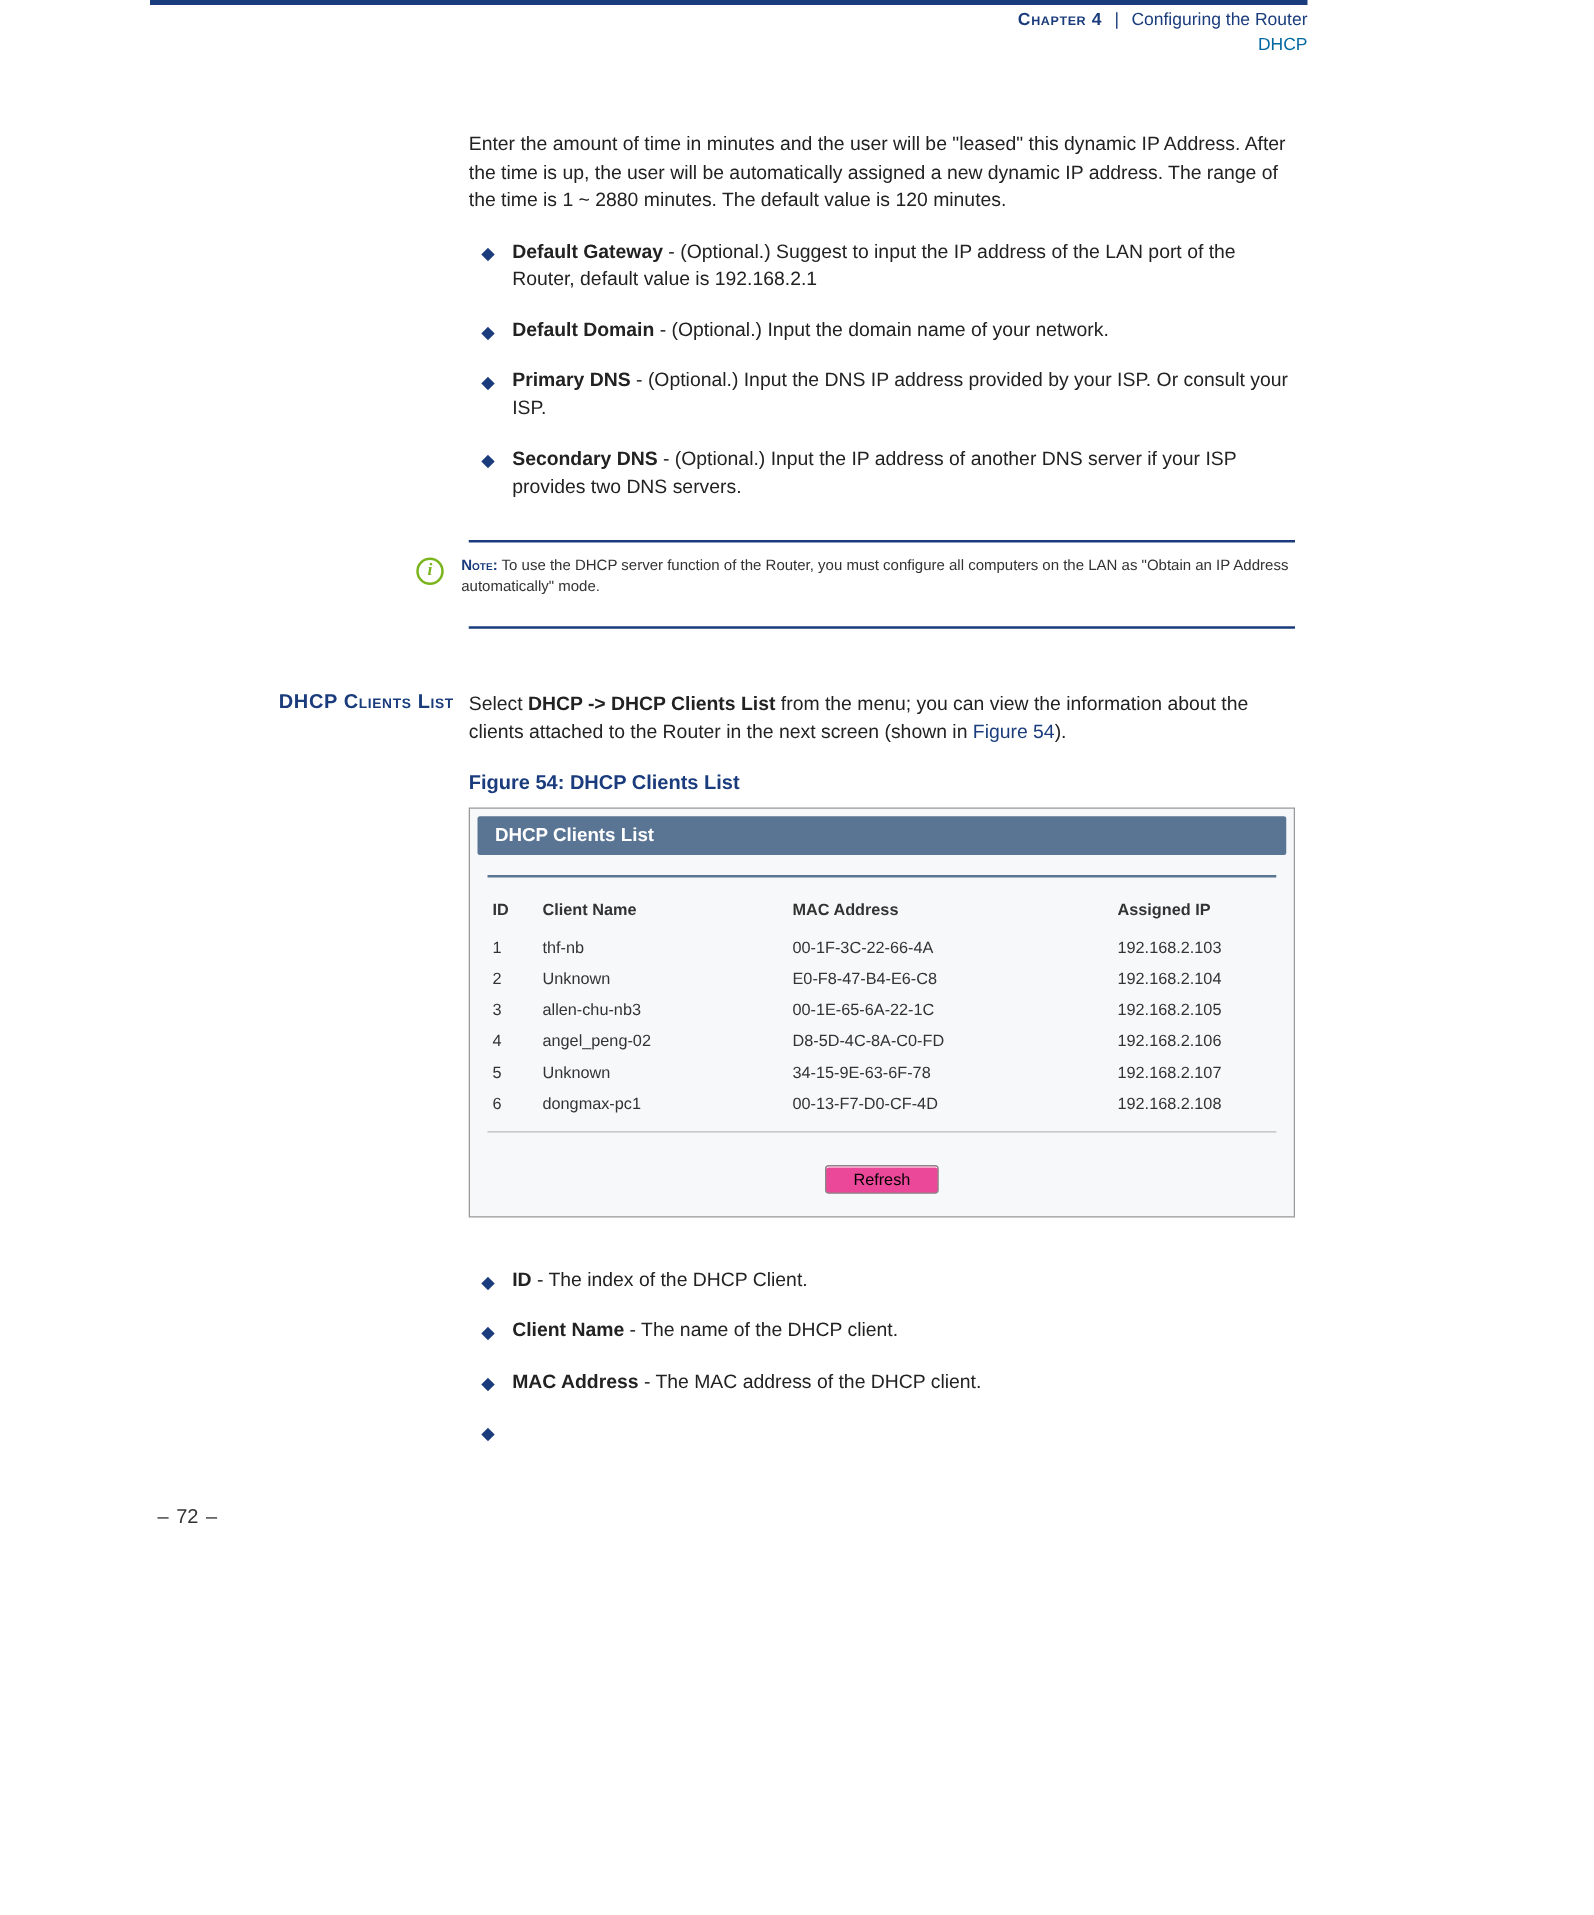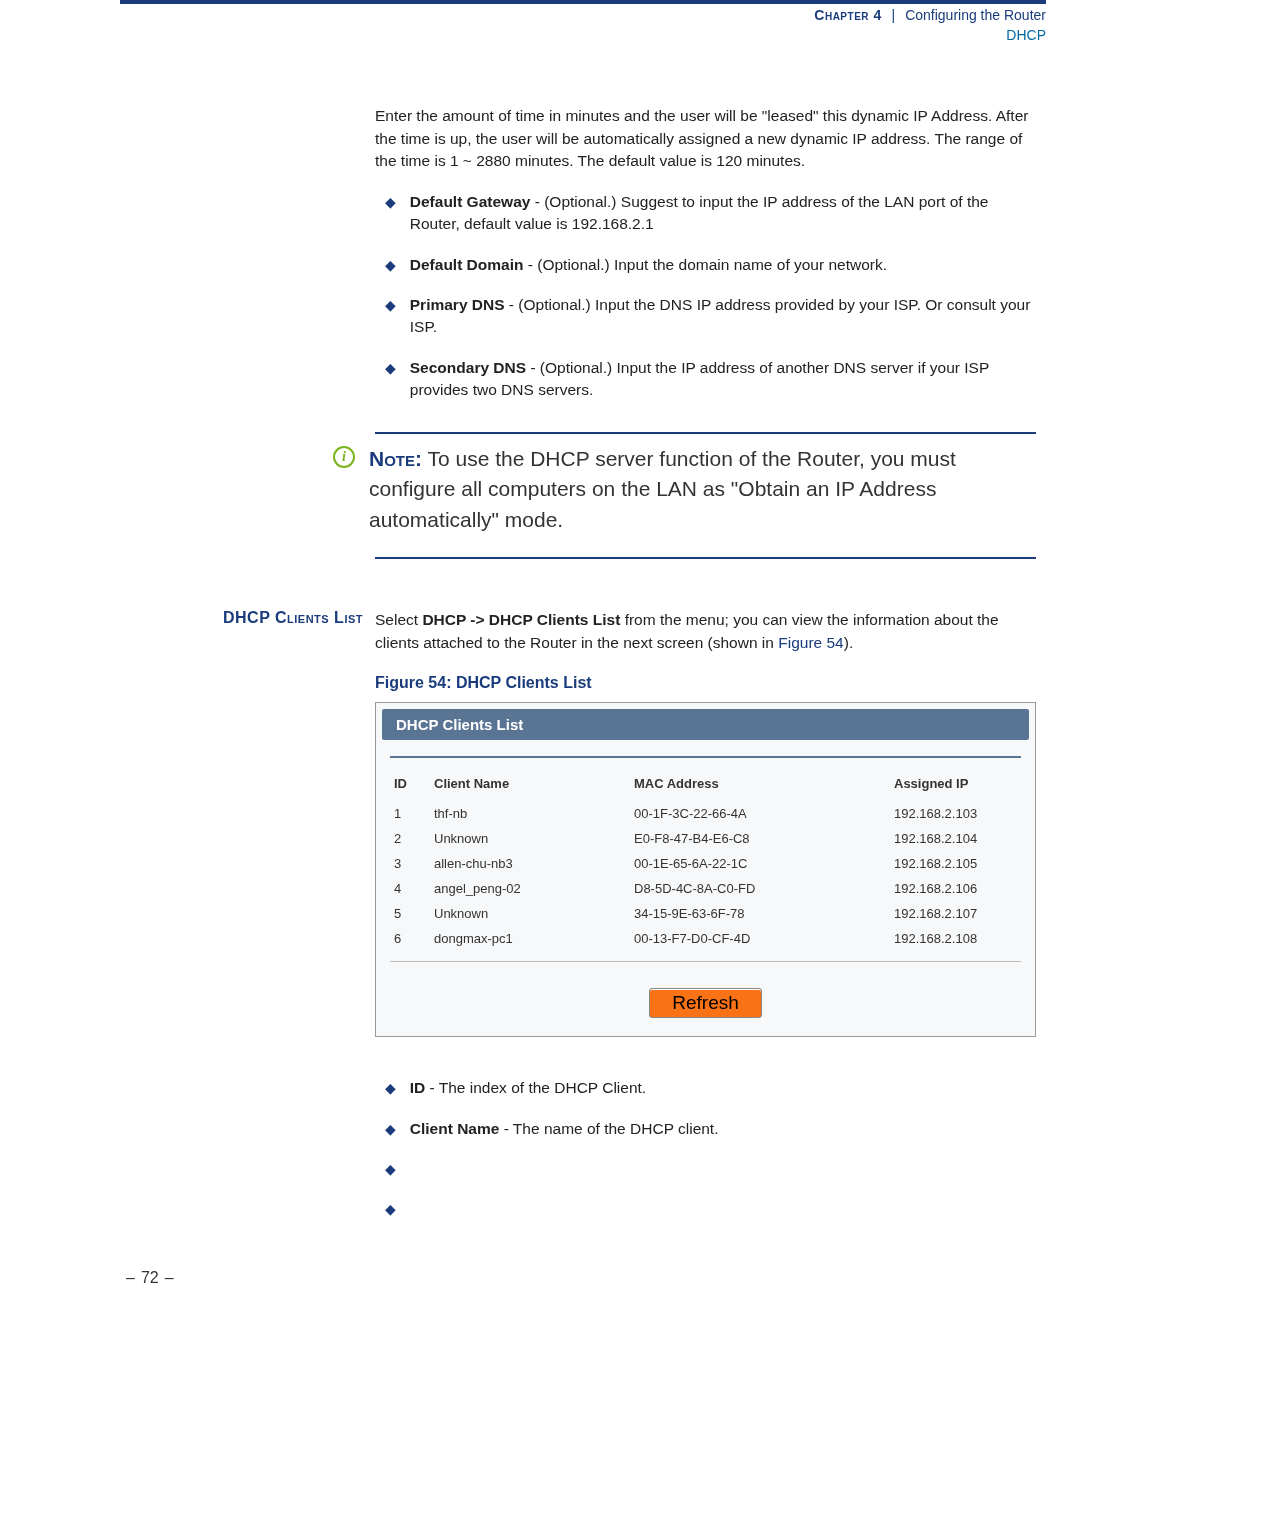--- a/index.html
+++ b/index.html
@@ -106,21 +106,21 @@
       font-size: 14px;
       display: flex;
       align-items: center;
       justify-content: center;
       margin-right: 14px;
       margin-left: -42px;
       margin-top: 2px;
       flex-shrink: 0;
     }
     .note-text {
-      font-size: 21px;
+      font-size: 12px;
       line-height: 1.45;
     }
     .note-label {
       color: #1a3c7c;
       font-weight: bold;
       font-variant: small-caps;
     }
     .margin-heading {
       color: #1a3c7c;
       font-weight: bold;
@@ -172,23 +172,23 @@
     }
     .ss-table .col-id { width: 40px; }
     .ss-table .col-name { width: 200px; }
     .ss-table .col-mac { width: 260px; }
     .ss-refresh-wrap {
       text-align: center;
       padding: 14px 0 4px 0;
     }
     .ss-refresh {
       font-family: Arial, sans-serif;
-      font-size: 19px;
+      font-size: 13px;
       padding: 3px 22px;
-      background: #f97316;
+      background: #ec4899;
       border: 1px solid #888;
       border-radius: 3px;
       box-shadow: inset 0 1px 0 #fff;
     }
     .footer {
       text-align: left;
       font-size: 16px;
       color: #333;
       padding: 30px 0 10px 0;
     }
@@ -314,20 +314,21 @@
       <div class="bullet-row">
         <span class="bullet-diamond">◆</span>
         <span class="bullet-text"><strong>ID</strong><span> - The index of the DHCP Client.</span></span>
       </div>
       <div class="bullet-row">
         <span class="bullet-diamond">◆</span>
         <span class="bullet-text"><strong>Client Name</strong><span> - The name of the DHCP client.</span></span>
       </div>
       <div class="bullet-row">
         <span class="bullet-diamond">◆</span>
+        <span class="bullet-text"><strong>MAC Address</strong><span> - The MAC address of the DHCP client.</span></span>
       </div>
       <div class="bullet-row">
         <span class="bullet-diamond">◆</span>
       </div>
 
     </div>
   </div>
 
   <div class="footer">
     <span class="dash">–</span><span>72</span><span class="dash">–</span>

